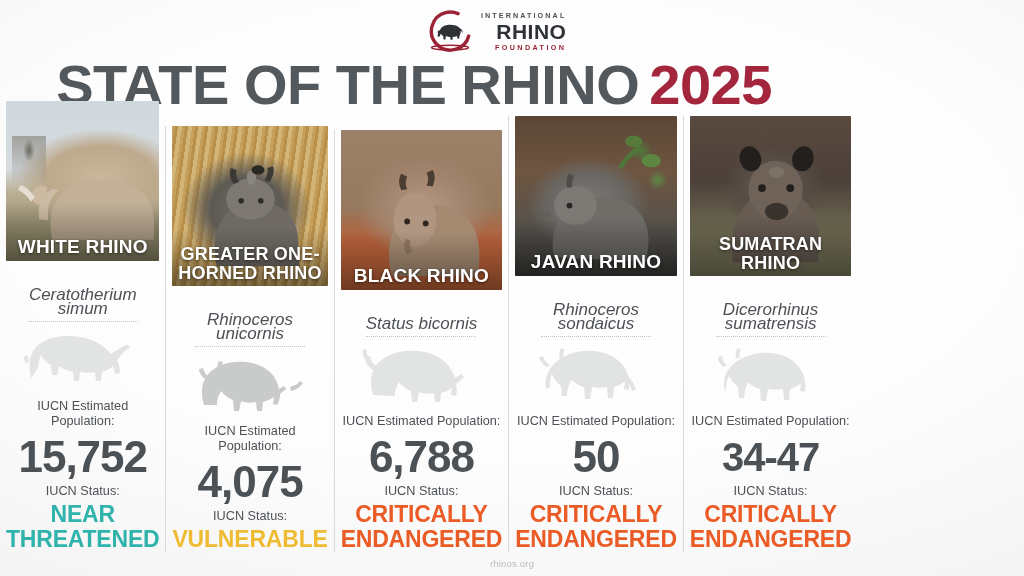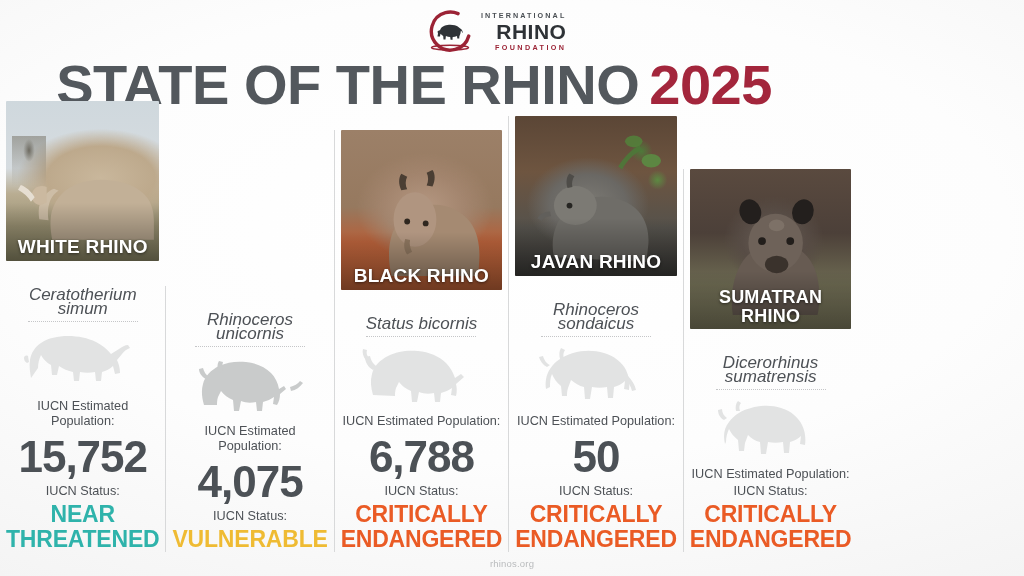--- a/index.html
+++ b/index.html
@@ -229,20 +229,36 @@
         </svg>
       </div>
       <div class="pop-label">IUCN Estimated Population:</div>
       <div class="pop-value">15,752</div>
       <div class="status-label">IUCN Status:</div>
       <div class="status-value sv-nt">NEAR
 THREATENED</div>
     </div>
 
     <div class="col">
+      <div class="photo">
+        <div class="scene scene-greater"></div>
+        <svg class="scene" viewBox="0 0 166 160" preserveAspectRatio="none" aria-hidden="true">
+          <path d="M48 150c-3-14-4-30 2-43 5-12 16-21 31-24 14-3 28-1 38 6 10 7 15 19 16 31l1 30z" fill="#6e6a63"></path>
+          <ellipse cx="84" cy="78" rx="26" ry="22" fill="#7d7972"></ellipse>
+          <path d="M66 62c-4-5-5-12-3-17l6 2c-1 4 0 9 3 13z" fill="#3c3a36"></path>
+          <path d="M104 60c4-5 6-12 4-17l-6 2c1 4 0 9-3 13z" fill="#3c3a36"></path>
+          <ellipse cx="85" cy="55" rx="5" ry="8" fill="#8a867e"></ellipse>
+          <circle cx="74" cy="80" r="3" fill="#2e2c29"></circle>
+          <circle cx="95" cy="80" r="3" fill="#2e2c29"></circle>
+          <ellipse cx="92" cy="47" rx="7" ry="5" fill="#2b2926"></ellipse>
+        </svg>
+        <div class="vignette"></div>
+        <div class="name two" style="white-space:pre-line">GREATER ONE-
+HORNED RHINO</div>
+      </div>
       <div class="sci">Rhinoceros unicornis</div>
       <div class="dotted"></div>
       <div class="sil">
         <svg viewBox="0 0 152 62" aria-hidden="true">
           <path d="M30 52c-2-7-3-14-1-21 2-8 8-14 16-18 8-4 18-5 27-4 10 1 19 5 25 11 4 4 7 10 8 16l5-3 2 3-6 5c0 4-1 8-3 11l-4-1 1-7c-3 2-7 4-11 5l-1 9h-5l-1-9c-5 1-10 1-15-1l-2 10h-5l-1-11c-5-2-9-5-12-9l-3 6c-1 3-1 6-1 8z" fill="#c9cbcb"></path>
           <path d="M32 26c-4-2-7-6-7-10l4-1c1 4 3 7 6 9z" fill="#c9cbcb"></path>
           <path d="M45 20c-2-4-2-9 0-12l4 1c-1 3-1 7 0 10z" fill="#c9cbcb"></path>
           <path d="M116 34c4-1 8-3 10-6l3 2c-3 4-7 7-12 8z" fill="#c9cbcb"></path>
         </svg>
       </div>
@@ -336,20 +352,21 @@
       <div class="sci">Dicerorhinus sumatrensis</div>
       <div class="dotted"></div>
       <div class="sil">
         <svg viewBox="0 0 152 62" aria-hidden="true">
           <path d="M30 48c-2-8-1-16 4-22 5-7 13-12 22-14 10-3 21-3 30 0 10 3 17 9 21 17 3 6 4 13 3 20l-5-1 1-8c-3 3-7 5-11 6l-1 11h-5l-1-11c-5 1-10 1-15 0l-2 12h-5l-1-12c-5-1-9-4-12-7l-3 8-1 8h-5l-1-11c-4-3-7-7-9-11-2 4-3 9-3 13z" fill="#e2e3e3"></path>
           <path d="M29 24c-4-2-6-6-6-10l4-1c0 4 2 7 5 9z" fill="#e2e3e3"></path>
           <path d="M41 15c-1-4 0-8 2-10l3 2c-2 2-2 5-1 8z" fill="#e2e3e3"></path>
         </svg>
       </div>
       <div class="pop-label">IUCN Estimated Population:</div>
+      <div class="pop-value small">34-47</div>
       <div class="status-label">IUCN Status:</div>
       <div class="status-value sv-ce">CRITICALLY
 ENDANGERED</div>
     </div>
 
   </div>
 
   <div id="footer">rhinos.org</div>
 </div>
 

